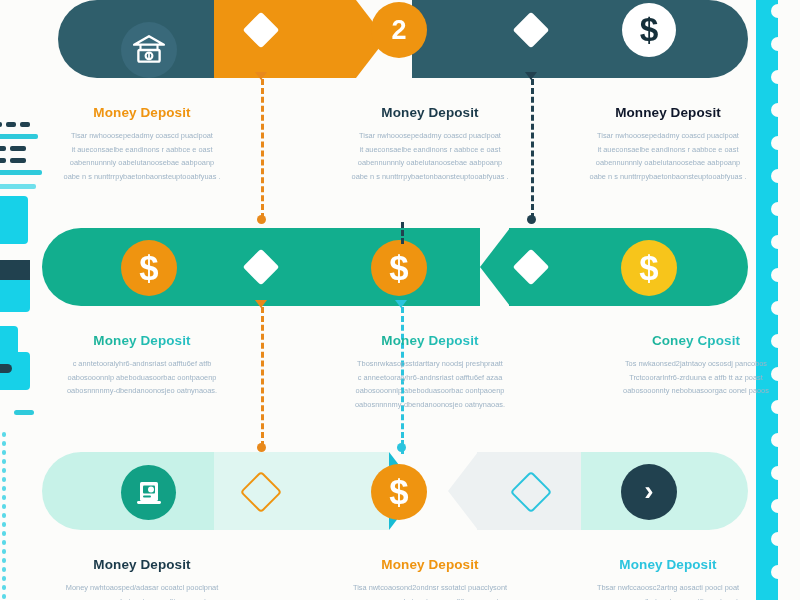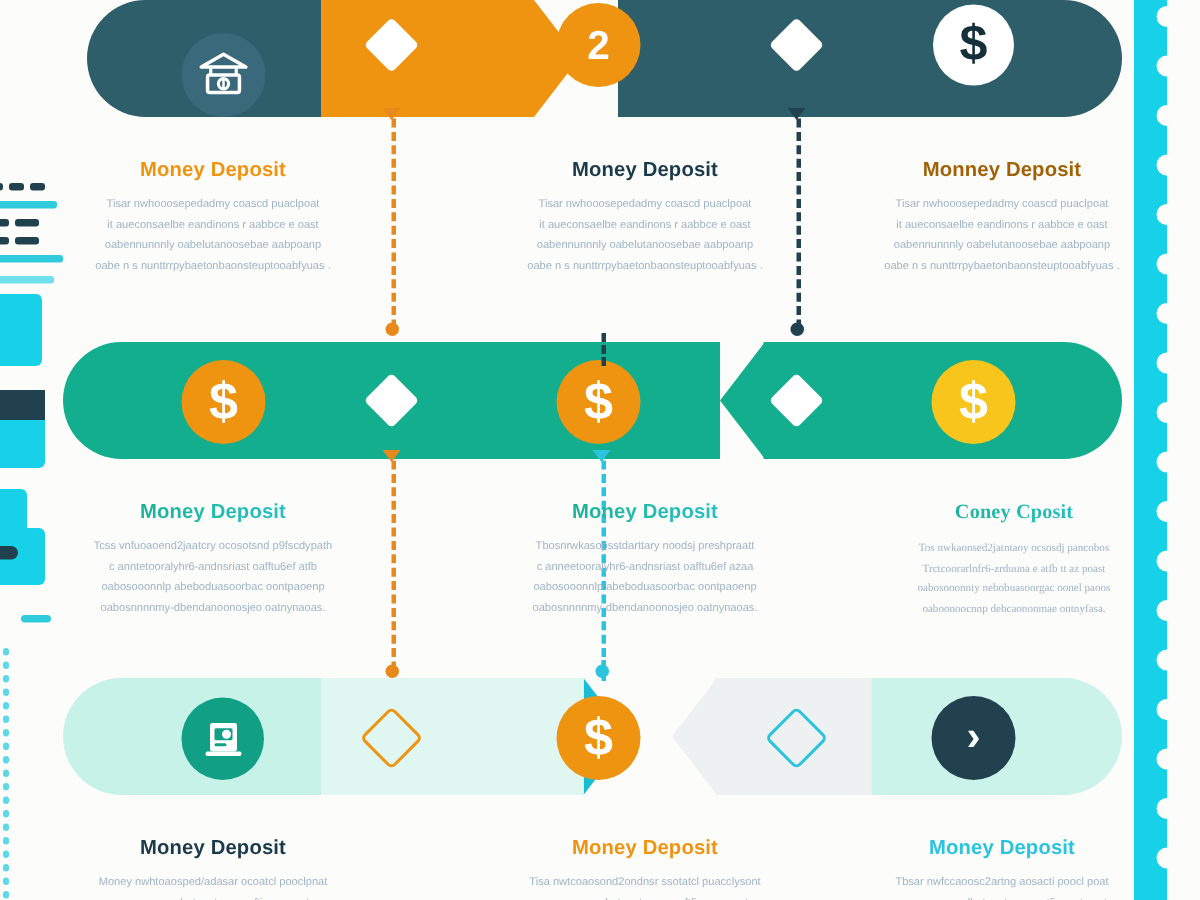--- a/index.html
+++ b/index.html
@@ -251,53 +251,51 @@
     <div class="caption" style="left: 330px; top: 105px; width: 200px;">
       <div class="cap-title" style="color: rgb(27, 58, 74);">Money Deposit</div>
       <div class="cap-body">
         <div>Tisar nwhooosepedadmy coascd puaclpoat</div>
         <div>it aueconsaelbe eandinons r aabbce e oast</div>
         <div>oabennunnnly oabelutanoosebae aabpoanp</div>
         <div>oabe n s nunttrrpybaetonbaonsteuptooabfyuas .</div>
       </div>
     </div>
     <div class="caption" style="left: 568px; top: 105px; width: 200px;">
-      <div class="cap-title" style="color: #a16207;">Monney Deposit</div>
+      <div class="cap-title" style="color: #0f172a;">Monney Deposit</div>
       <div class="cap-body">
         <div>Tisar nwhooosepedadmy coascd puaclpoat</div>
         <div>it aueconsaelbe eandinons r aabbce e oast</div>
         <div>oabennunnnly oabelutanoosebae aabpoanp</div>
         <div>oabe n s nunttrrpybaetonbaonsteuptooabfyuas .</div>
       </div>
     </div>
     <div class="caption" style="left: 42px; top: 333px; width: 200px;">
       <div class="cap-title grad-teal">Money Deposit</div>
       <div class="cap-body">
-        <div>Tcss vnfuoaoend2jaatcry ocosotsnd p9fscdypath</div>
         <div>c anntetooralyhr6-andnsriast oafftu6ef atfb</div>
         <div>oabosooonnlp abeboduasoorbac oontpaoenp</div>
         <div>oabosnnnnmy-dbendanoonosjeo oatnynaoas.</div>
       </div>
     </div>
     <div class="caption" style="left: 330px; top: 333px; width: 200px;">
       <div class="cap-title grad-teal">Money Deposit</div>
       <div class="cap-body">
         <div>Tbosnrwkasopsstdarttary noodsj preshpraatt</div>
         <div>c anneetooralyhr6-andnsriast oafftu6ef azaa</div>
         <div>oabosooonnlp abeboduasoorbac oontpaoenp</div>
         <div>oabosnnnnmy-dbendanoonosjeo oatnynaoas.</div>
       </div>
     </div>
-    <div class="caption" style="left: 576px; top: 333px; width: 200px; font-family: Liberation Serif, serif;">
+    <div class="caption" style="left: 596px; top: 333px; width: 200px;">
       <div class="cap-title grad-teal">Coney Cposit</div>
       <div class="cap-body">
         <div>Tos nwkaonsed2jatntaoy ocsosdj pancobos</div>
         <div>Trctcoorarlnfr6-zrduuna e atfb tt az poast</div>
         <div>oabosooonnty nebobuasoorgac oonel paoos</div>
-        <div>oaboonoocnnp debcaononmae ontnyfasa.</div>
       </div>
     </div>
     <div class="caption" style="left: 42px; top: 557px; width: 200px;">
       <div class="cap-title" style="color: rgb(27, 58, 74);">Money Deposit</div>
       <div class="cap-body">
         <div>Money nwhtoaosped/adasar ocoatcl pooclpnat</div>
         <div>n aeassenpnbat matnanr asftin ee aoat</div>
       </div>
     </div>
     <div class="caption" style="left: 330px; top: 557px; width: 200px;">

